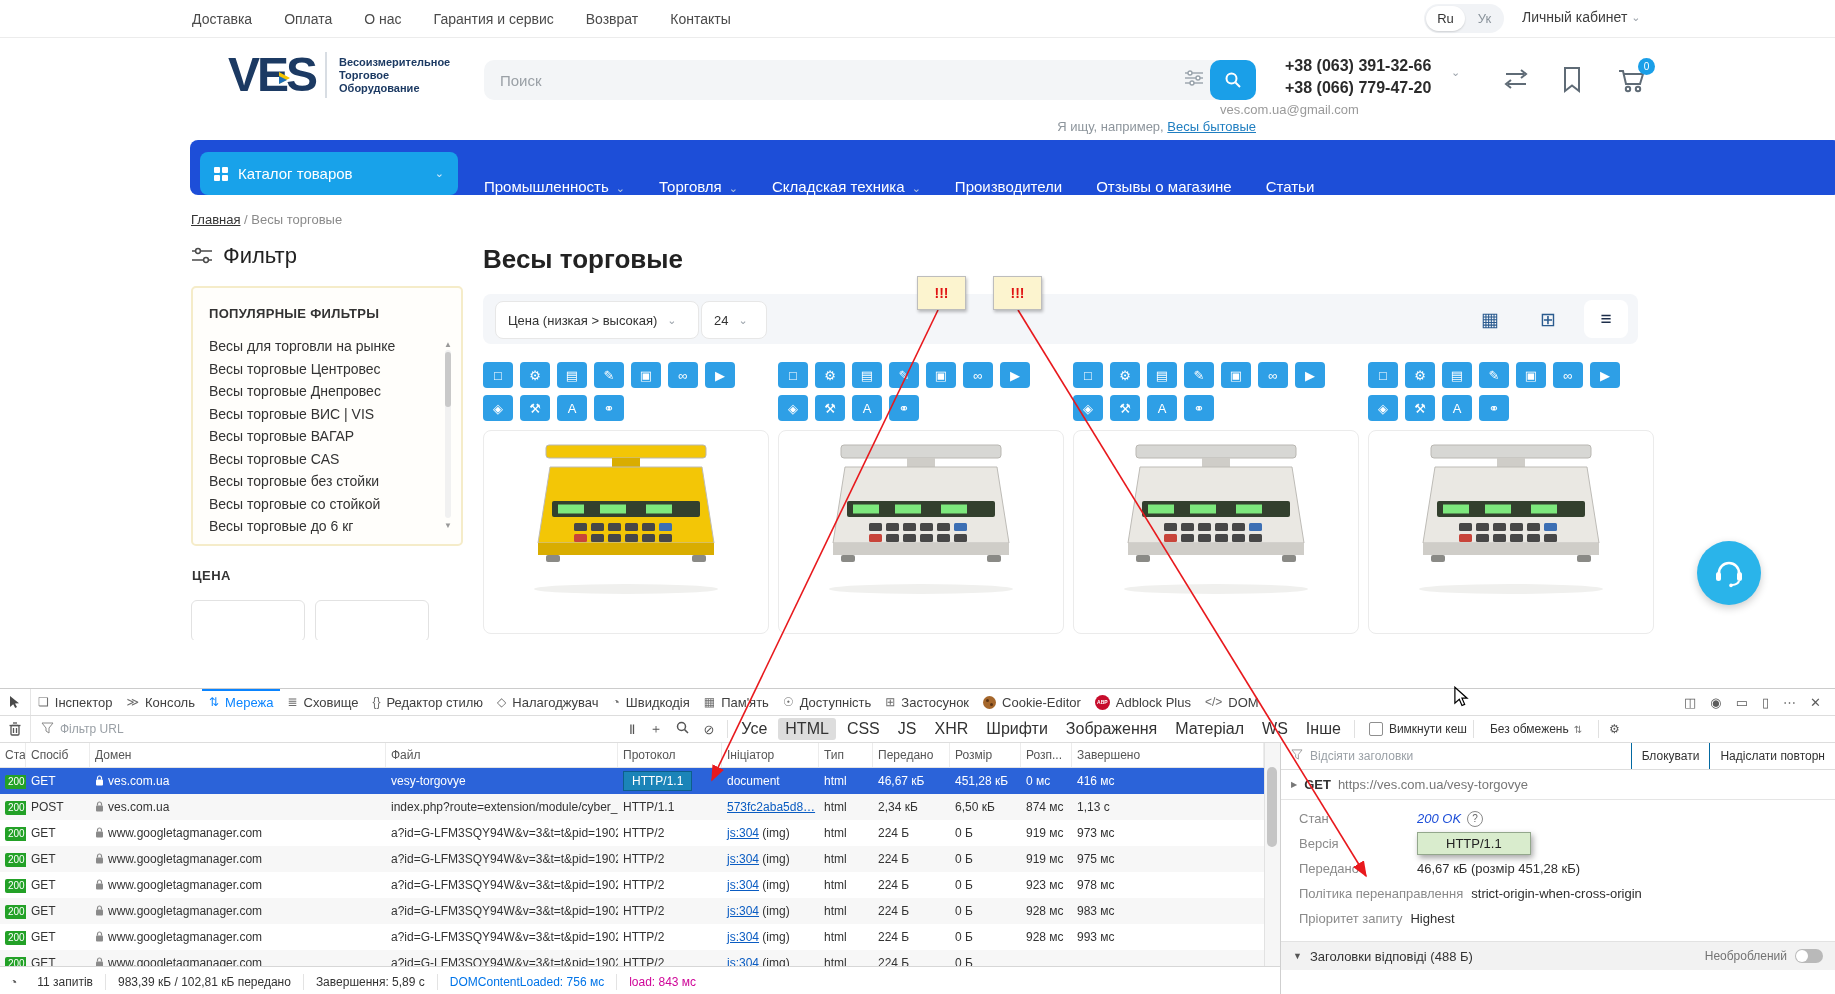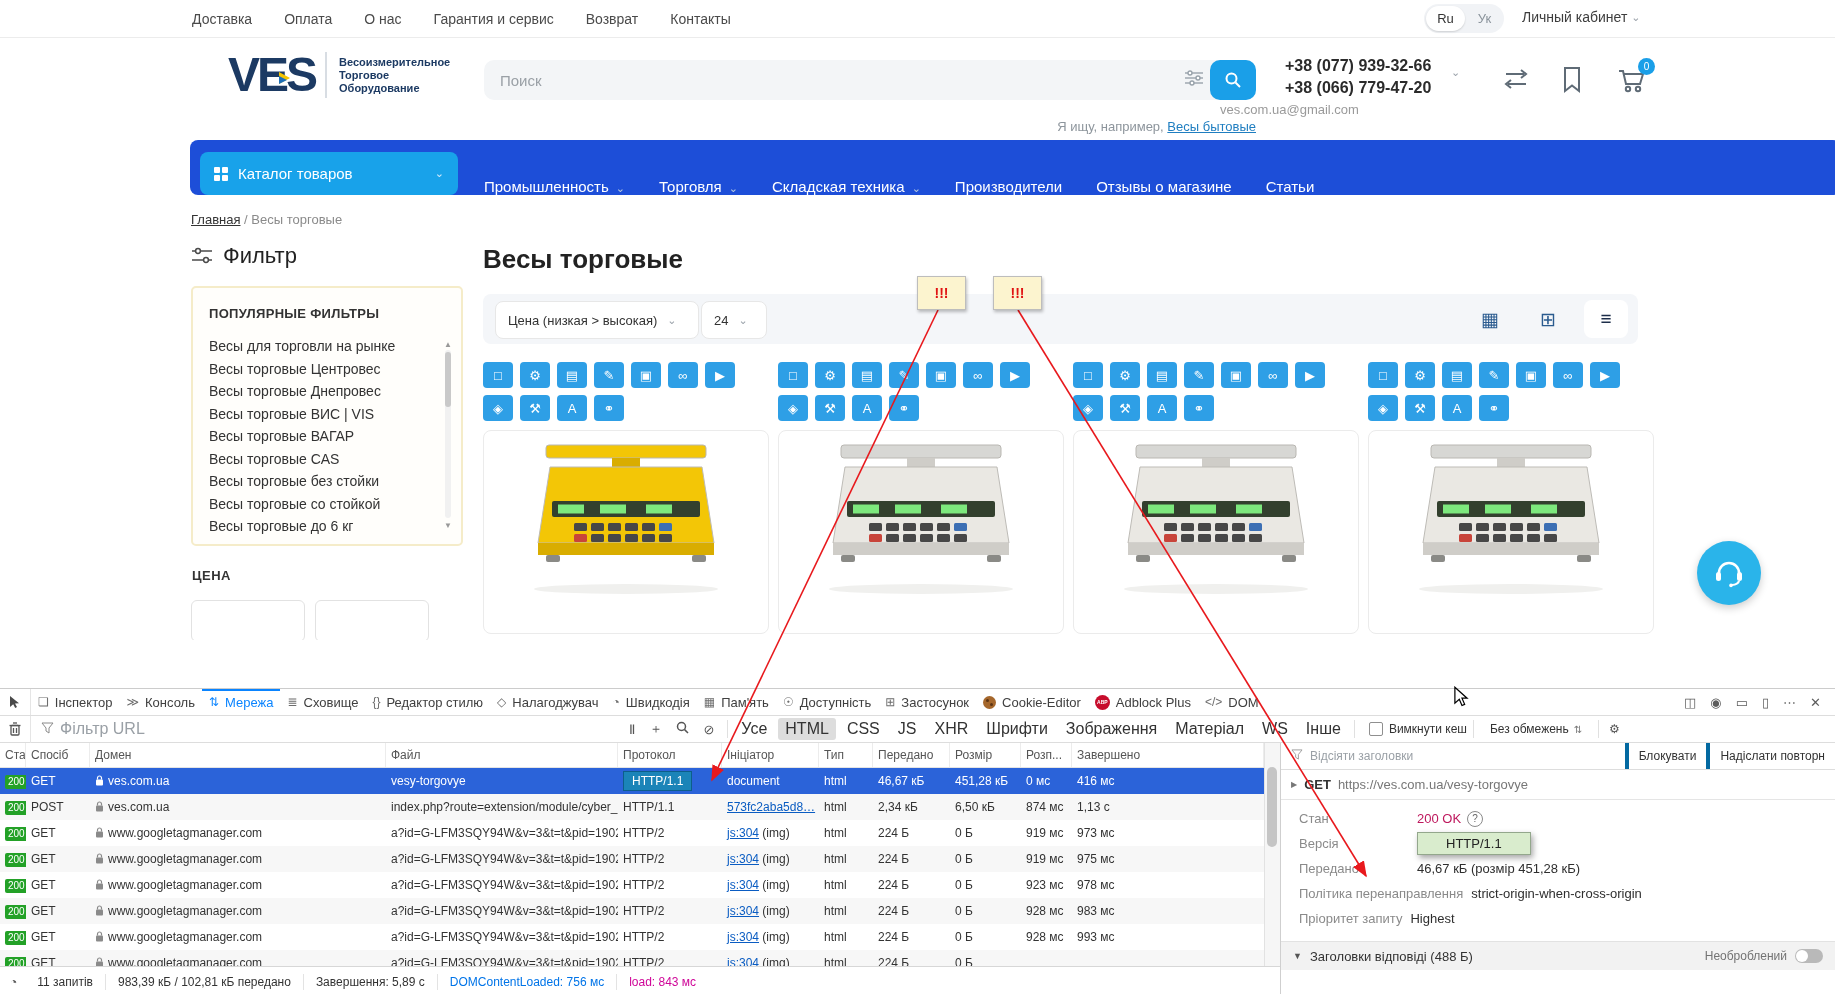--- a/index.html
+++ b/index.html
@@ -101,21 +101,21 @@
   .cookie-ico{width:13px;height:13px;border-radius:50%;background:#a5672c;position:relative;}
   .cookie-ico i{position:absolute;width:3px;height:3px;border-radius:50%;background:#5d3414;left:3px;top:3px;}
   .cookie-ico i+i{left:7px;top:7px;}
   .abp-ico{width:15px;height:15px;border-radius:50%;background:#c70d2c;color:#fff;font-size:5px;font-weight:bold;display:flex;align-items:center;justify-content:center;}
   #dt-winicons{margin-left:auto;display:flex;align-items:center;gap:14px;padding-right:14px;color:#5c5c5c;font-size:13px;}
   #dt-winicons span{cursor:pointer;}
 
   #dt-nettoolbar{position:absolute;left:0;top:27px;width:1835px;height:27px;border-bottom:1px solid #ddd;display:flex;align-items:center;box-sizing:border-box;}
   #net-trash{width:30px;text-align:center;color:#555;border-right:1px solid #e5e5e5;height:27px;display:flex;align-items:center;justify-content:center;cursor:pointer;}
   #net-funnel{margin:0 4px 0 10px;color:#8a8a8a;}
-  #net-filter{border:0;outline:none;background:transparent;font-size:16px;width:560px;color:#333;}
+  #net-filter{border:0;outline:none;background:transparent;font-size:12px;width:560px;color:#333;}
   .tool-ico{color:#555;font-size:13px;margin:0 7px;cursor:pointer;}
   .vsep{width:1px;height:18px;background:#e0e0e0;margin:0 6px;}
   .chip{padding:2px 7px;border-radius:3px;color:#333;font-size:16px;cursor:pointer;}
   .chip.active{background:#ddd;}
   #cache-box{width:12px;height:12px;border:1px solid #8f8f8f;border-radius:2px;background:#fff;margin:0 6px 0 8px;}
   #throttle{display:flex;align-items:center;gap:5px;margin:0 10px;color:#333;cursor:pointer;}
   #net-gear{margin-left:4px;margin-right:10px;color:#555;cursor:pointer;}
 
   
   #net-table{position:absolute;left:0;top:54px;width:1264px;}
@@ -136,30 +136,30 @@
 
   
   #dt-details{position:absolute;left:1280px;top:54px;width:555px;height:252px;border-left:1px solid #cfcfcf;box-sizing:border-box;overflow:hidden;}
   #det-tabs{display:flex;align-items:center;height:26px;border-bottom:1px solid #ddd;}
   #pane-ico{width:16px;height:15px;border:1px solid #b0b0b0;border-radius:2px;margin:0 10px;font-size:7px;color:#555;display:flex;align-items:center;justify-content:center;cursor:pointer;}
   .det-tab{padding:0 12px;font-size:13px;color:#3d3d3d;height:26px;line-height:26px;cursor:pointer;box-sizing:border-box;}
   .det-tab.active{color:#0a84ff;box-shadow:inset 0 2px 0 #0a84ff;}
   #det-filterrow{display:flex;align-items:center;height:26px;border-bottom:1px solid #ddd;}
   #det-filter{border:0;outline:none;font-size:12px;color:#333;width:230px;background:transparent;}
   #det-actions{margin-left:auto;display:flex;height:26px;align-items:center;}
-  .det-act{border-left:4px solid #0369a1;padding:0 10px;font-size:12px;color:#333;white-space:nowrap;cursor:pointer;line-height:26px;}
+  .det-act{border-left:1px solid #0369a1;padding:0 10px;font-size:12px;color:#333;white-space:nowrap;cursor:pointer;line-height:26px;}
   #det-url{display:flex;align-items:center;height:29px;border-bottom:1px solid #e5e5e5;font-size:13px;gap:7px;padding-left:10px;}
   #det-url .tri{font-size:8px;color:#777;}
   #det-method{font-weight:bold;color:#333;}
   #det-urlv{color:#777;}
   .drow{display:flex;align-items:center;padding-left:18px;min-height:25px;font-size:13px;}
   .dlabel{color:#8a8a8a;margin-right:8px;}
   .dlabel.w{width:118px;margin-right:0;}
   .dval{color:#2e2e2e;}
-  .dval.green{color:#be185d;}
+  .dval.green{color:#1d4ed8;font-style:italic;}
   .qmark{display:inline-block;width:14px;height:14px;border:1px solid #8a8a8a;border-radius:50%;color:#666;font-size:10px;text-align:center;line-height:14px;margin-left:6px;}
   .hl{background:#d9eccd;border:1px solid #93a78c;box-shadow:2px 3px 6px rgba(0,0,0,.35);padding:3px 28px;color:#222;}
   #resp-hdr{display:flex;align-items:center;height:28px;background:#f2f2f2;border-top:1px solid #e2e2e2;margin-top:10px;padding:0 12px;font-size:13px;color:#333;}
   #resp-hdr .tri{font-size:9px;color:#555;margin-right:8px;}
   #raw-wrap{margin-left:auto;display:flex;align-items:center;gap:8px;color:#737373;font-size:12px;}
   .tog{width:28px;height:14px;border-radius:8px;background:#b9b9b9;position:relative;cursor:pointer;}
   .tog i{position:absolute;left:1px;top:1px;width:12px;height:12px;border-radius:50%;background:#fff;}
 
   
   #dt-statusbar{position:absolute;left:0;top:277px;width:1280px;height:29px;border-top:1px solid #d7d7d7;background:#fff;display:flex;align-items:center;font-size:12px;color:#333;}
@@ -221,21 +221,21 @@
       <div class="tagline">Весоизмерительное</div>
       <div class="tagline">Торговое</div>
       <div class="tagline">Оборудование</div>
     </div>
   </div>
   <div id="search-hint" class="abs">
     <span>Я ищу, например, </span><a>Весы бытовые</a>
   </div>
 
   <div id="phones" class="abs">
-    <div>+38 (077) 939-32-66</div>
+    <div>+38 (063) 391-32-66</div>
     <div>+38 (066) 779-47-20</div>
   </div>
   <span id="phone-chev" class="abs chev">⌄</span>
   <div id="email" class="abs">ves.com.ua@gmail.com</div>
 
   <span class="hdr-ico" style="left:1502px">
     <svg width="28" height="26" viewBox="0 0 28 26">
         <g stroke="#5f6b76" stroke-width="2" fill="none">
           <path d="M4 8 H22"></path>
           <path d="M19 4 L24 8 L19 12"></path>

